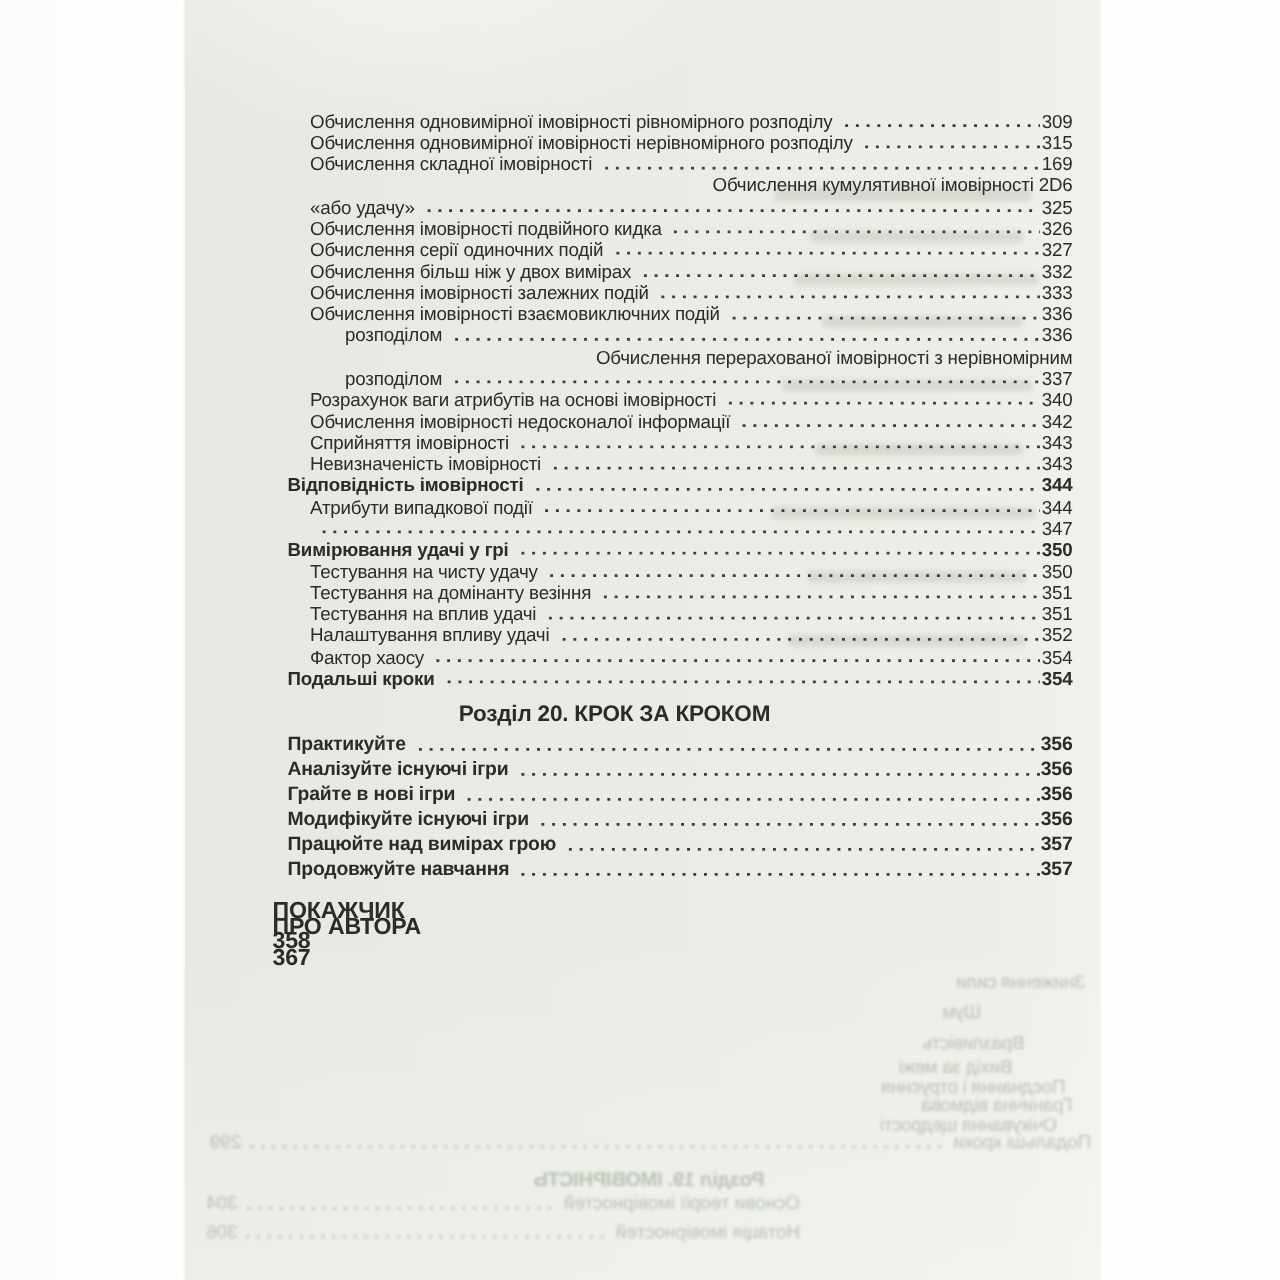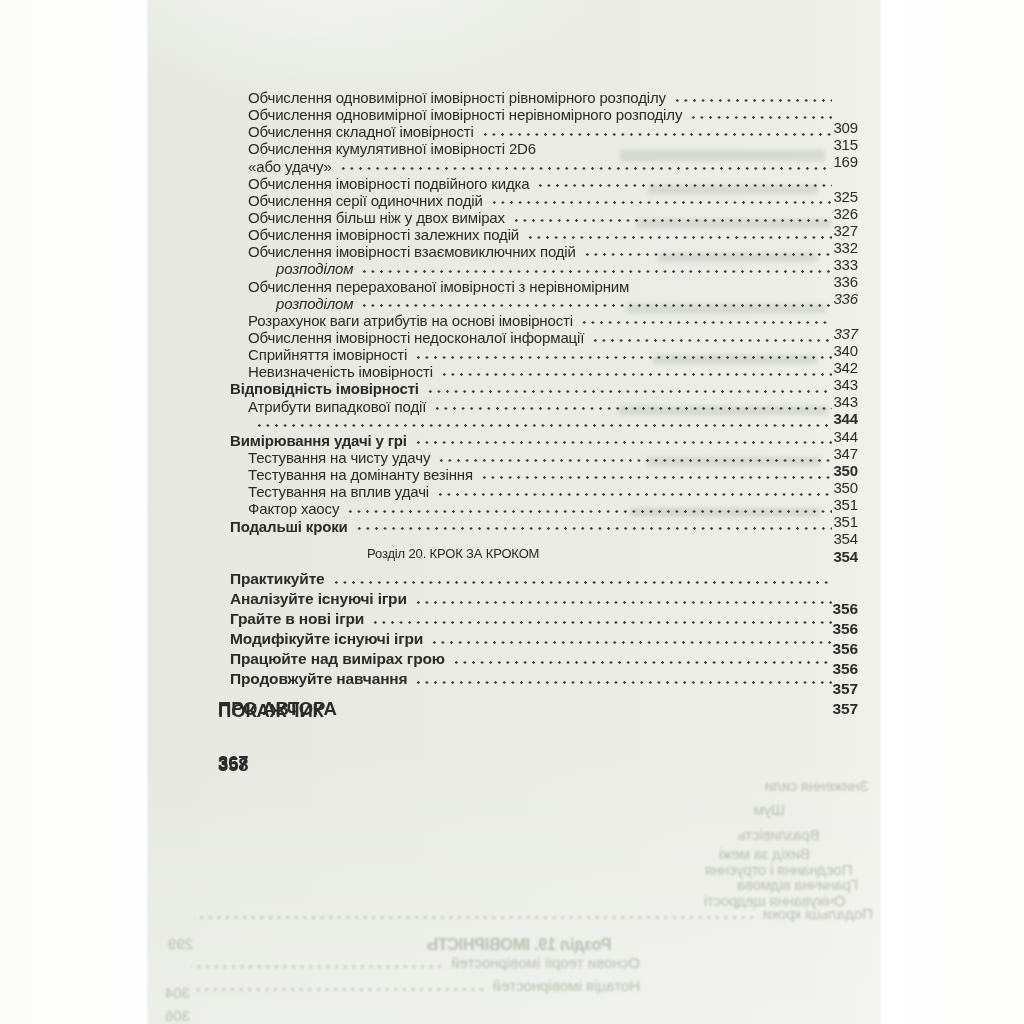--- a/index.html
+++ b/index.html
@@ -20,33 +20,33 @@
     box-shadow:-1px 0 2px rgba(0,0,0,.05), 1px 0 2px rgba(0,0,0,.04);
   }
   
   .toc{
     position:absolute;left:70px;top:89px;width:640px;
     color:#2b2b29;letter-spacing:-.15px;
   }
   .row{display:flex;align-items:stretch;white-space:nowrap;}
   .main-rows .row{height:17.15px;font-size:15px;line-height:17.15px;}
   .lvl1{font-weight:bold;padding-left:12px;}
-  .lvl2{padding-left:30px;}
-  .lvl3{padding-left:58px;font-style:italic;}
+  .lvl2{padding-left:30px;justify-content:flex-end;}
+  .lvl3{padding-left:58px;}
   .lbl{flex:0 0 auto;}
-  .pg{flex:0 0 auto;margin-top:30px;}
+  .pg{flex:0 0 auto;}
   .leader{
     flex:1 1 auto;margin:0 1px 0 5px;
     background-image:radial-gradient(circle,#3c3c3a 1.05px,transparent 1.45px);
     background-size:8.6px 5px;background-repeat:repeat-x;
     background-position:2px calc(100% - 3.5px);
     min-width:6px;
   }
   .chap-heading{
-    font-weight:normal;font-size:13px;line-height:22px;margin:8px 0 0 149px;
+    font-weight:bold;font-size:18px;line-height:22px;margin:8px 0 0 149px;
     width:-moz-fit-content;width:fit-content;color:#2b2b29;
   }
   .ch20-rows{margin-top:4px;}
   .ch20-rows .row{height:20px;font-size:15.5px;line-height:20px;font-weight:bold;justify-content:flex-end;}
   .bm-rows .row{height:24.5px;font-size:18.5px;line-height:24.5px;font-weight:bold;padding-left:0;flex-direction:column;}
   .bm-rows .row:nth-child(1){margin-top:10px;}
   .bm-rows .row:nth-child(2){margin-top:1px;justify-content:center;}
   
   .ghost, .ghost-row{color:rgba(139,151,131,.52);}
   .ghost{
@@ -221,20 +221,25 @@
             <span class="lbl">Тестування на домінанту везіння</span>
             <span class="leader"></span>
             <span class="pg">351</span>
           </div>
           <div class="row lvl2">
             <span class="lbl">Тестування на вплив удачі</span>
             <span class="leader"></span>
             <span class="pg">351</span>
           </div>
           <div class="row lvl2">
+            <span class="lbl">Налаштування впливу удачі</span>
+            <span class="leader"></span>
+            <span class="pg">352</span>
+          </div>
+          <div class="row lvl2">
             <span class="lbl">Фактор хаосу</span>
             <span class="leader"></span>
             <span class="pg">354</span>
           </div>
           <div class="row lvl1">
             <span class="lbl">Подальші кроки</span>
             <span class="leader"></span>
             <span class="pg">354</span>
           </div>
         </div>

